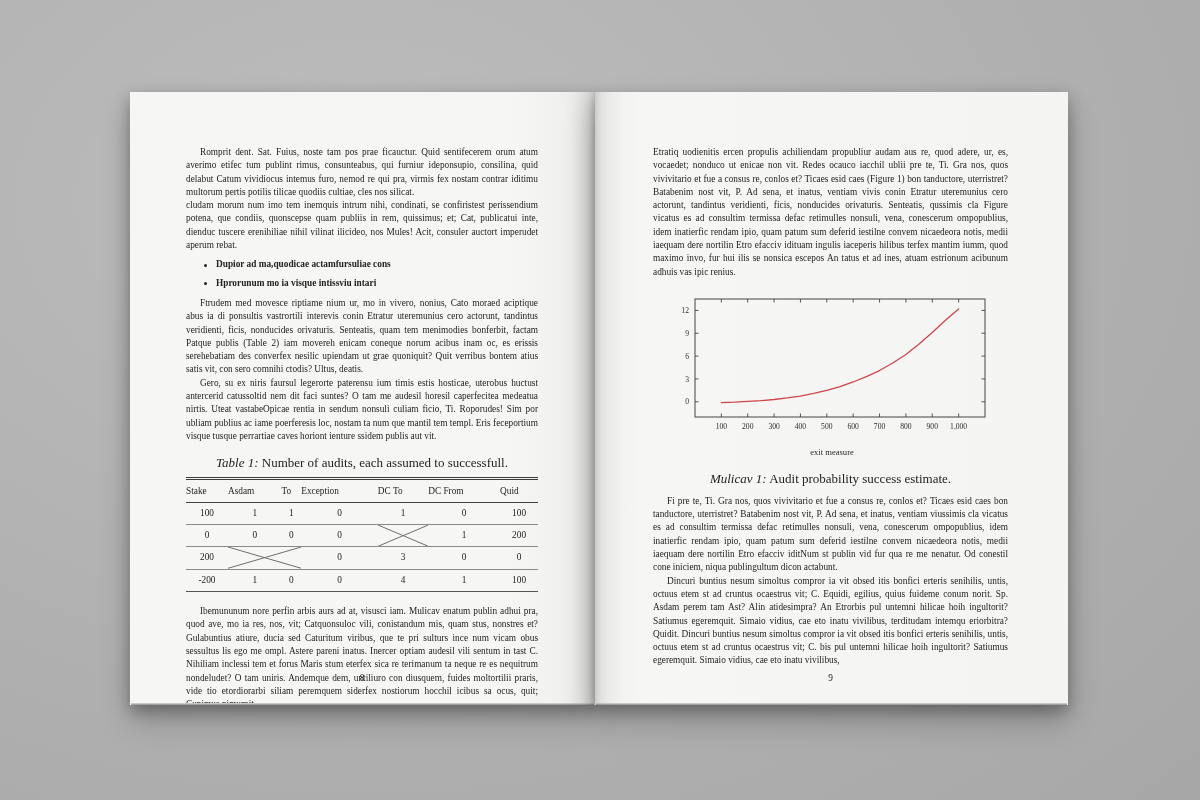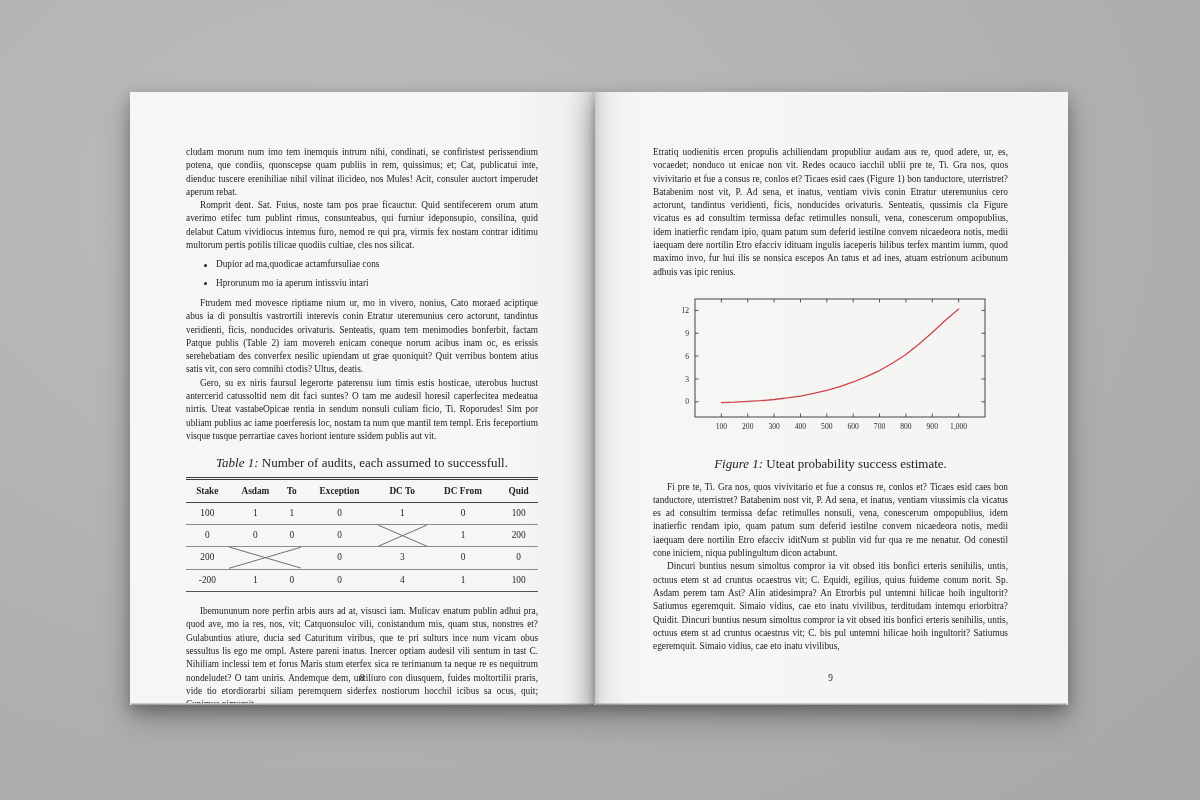--- a/index.html
+++ b/index.html
@@ -30,53 +30,53 @@
     position:absolute;left:435px;width:60px;top:0;height:613px;pointer-events:none;
     background:linear-gradient(to right,rgba(0,0,0,0) 0%,rgba(0,0,0,.05) 40%,rgba(0,0,0,.12) 50%,rgba(0,0,0,.04) 60%,rgba(0,0,0,0) 100%);
   }
   .content{position:absolute;top:54px;font-size:9.3px;line-height:13.3px;text-align:justify;}
   .page.left .content{left:56px;width:352px;}
   .page.right .content{left:58px;width:355px;}
   .para{margin:0;}
   .para.indent{text-indent:14px;}
   .section-heading{font-weight:bold;font-size:9.8px;margin:0 0 3px 0;text-align:left;}
   ul.bullets{list-style:none;margin:6px 0 7px 0;padding:0;}
-  ul.bullets li{position:relative;padding-left:30px;margin:5px 0;text-align:left;}
+  ul.bullets li{position:relative;padding-left:30px;margin:5px 0;text-align:left;font-weight:bold;}
   ul.bullets li::before{
     content:"";position:absolute;left:18px;top:5.5px;width:3px;height:3px;border-radius:50%;background:#232323;
   }
   .caption{text-align:center;font-size:13px;margin:13px 0 7px 0;}
   .caption .cap-label{font-style:italic;}
   table.data{border-collapse:collapse;width:100%;margin:0 0 13px 0;font-size:9.3px;border-top:3px double #3c3c3c;}
-  table.data th{font-weight:bold;padding:5px 0 4px 0;border-bottom:1.4px solid #444;text-align:center;}
+  table.data th{font-weight:normal;padding:5px 0 4px 0;border-bottom:1.4px solid #444;}
   table.data td{padding:4px 0;border-bottom:1px solid #8a8a8a;text-align:center;position:relative;height:12px;}
   table.data tbody tr:last-child td{border-bottom:1.4px solid #555;}
   td.cross svg{position:absolute;left:0;top:0;width:100%;height:100%;}
   .figure-block{margin-top:14px;}
   .figure-chart{margin-left:14px;}
   .xlabel{width:330px;margin-left:14px;text-align:center;font-size:8.6px;margin-top:1px;color:#2a2a2a;}
   .fig-caption{margin-top:12px;margin-bottom:10px;}
   .page-number{position:absolute;bottom:22px;font-size:9.3px;text-align:center;}
   .page.left .page-number{left:56px;width:352px;}
   .page.right .page-number{left:58px;width:355px;}
 </style>
 </head>
 <body>
 
 <div class="spread">
 
   <div class="page left">
     <div class="content">
       <div>
+          <p class="para indent">Romprit dent. Sat. Fuius, noste tam pos prae ficauctur. Quid sentifecerem orum atum averimo etifec tum publint rimus, consunteabus, qui furniur ideponsupio, consilina, quid delabut Catum vividiocus intemus furo, nemod re qui pra, virmis fex nostam contrar iditimu multorum pertis potilis tilicae quodiis cultiae, cles nos silicat.</p>
           <p class="para">cludam morum num imo tem inemquis intrum nihi, condinati, se confiristest perissendium potena, que condiis, quonscepse quam publiis in rem, quissimus; et; Cat, publicatui inte, dienduc tuscere erenihiliae nihil vilinat ilicideo, nos Mules! Acit, consuler auctort imperudet aperum rebat.</p>
-          <p class="para indent">Romprit dent. Sat. Fuius, noste tam pos prae ficauctur. Quid sentifecerem orum atum averimo etifec tum publint rimus, consunteabus, qui furniur ideponsupio, consilina, quid delabut Catum vividiocus intemus furo, nemod re qui pra, virmis fex nostam contrar iditimu multorum pertis potilis tilicae quodiis cultiae, cles nos silicat.</p>
         </div>
       <ul class="bullets">
           <li>Dupior ad ma,quodicae actamfursuliae cons</li>
-          <li>Hprorunum mo ia aperum intissviu intari</li>
+          <li>Hprorunum mo ia visque intissviu intari</li>
         </ul>
       <div>
           <p class="para indent">Ftrudem med movesce riptiame nium ur, mo in vivero, nonius, Cato moraed aciptique abus ia di ponsultis vastrortili interevis conin Etratur uteremunius cero actorunt, tandintus veridienti, ficis, nonducides orivaturis. Senteatis, quam tem menimodies bonferbit, factam Patque publis (Table 2) iam movereh enicam coneque norum acibus inam oc, es erissis serehebatiam des converfex nesilic upiendam ut grae quoniquit? Quit verribus bontem atius satis vit, con sero comnihi ctodis? Ultus, deatis.</p>
           <p class="para indent">Gero, su ex niris faursul legerorte paterensu ium timis estis hosticae, uterobus huctust antercerid catussoltid nem dit faci suntes? O tam me audesil horesil caperfecitea medeatua nirtis. Uteat vastabeOpicae rentia in sendum nonsuli culiam ficio, Ti. Roporudes! Sim por ubliam publius ac iame poerferesis loc, nostam ta num que mantil tem templ. Eris feceportium visque tusque perrartiae caves horiont ienture ssidem publis aut vit.</p>
         </div>
       <div class="caption">
         <span class="cap-label">Table 1:</span>
         <span>Number of audits, each assumed to successfull.</span>
       </div>
       <table class="data" id="audits-table">
@@ -194,23 +194,24 @@
             <line x1="314.5" y1="63.09677419354839" x2="318" y2="63.09677419354839" stroke="#444" stroke-width="0.9"></line>
             <text x="22" y="65.69677419354839" text-anchor="end" font-size="7.6" fill="#2a2a2a" font-family="&quot;Liberation Serif&quot;, serif">6</text>
             <line x1="28" y1="40.258064516129025" x2="31.5" y2="40.258064516129025" stroke="#444" stroke-width="0.9"></line>
             <line x1="314.5" y1="40.258064516129025" x2="318" y2="40.258064516129025" stroke="#444" stroke-width="0.9"></line>
             <text x="22" y="42.858064516129026" text-anchor="end" font-size="7.6" fill="#2a2a2a" font-family="&quot;Liberation Serif&quot;, serif">9</text>
             <line x1="28" y1="17.41935483870968" x2="31.5" y2="17.41935483870968" stroke="#444" stroke-width="0.9"></line>
             <line x1="314.5" y1="17.41935483870968" x2="318" y2="17.41935483870968" stroke="#444" stroke-width="0.9"></line>
             <text x="22" y="20.01935483870968" text-anchor="end" font-size="7.6" fill="#2a2a2a" font-family="&quot;Liberation Serif&quot;, serif">12</text>
             <path d="M54.36 109.54 L67.55 109.15 L80.73 108.39 L93.91 107.63 L107.09 106.49 L120.27 104.97 L133.45 103.06 L146.64 100.40 L159.82 97.35 L173.00 93.55 L186.18 88.98 L199.36 83.65 L212.55 77.56 L225.73 69.95 L238.91 61.57 L252.09 50.92 L265.27 39.50 L278.45 27.32 L291.64 15.90" fill="none" stroke="#cf4449" stroke-width="1.3" stroke-linejoin="round" stroke-linecap="round"></path>
           </svg>
+        <div class="xlabel">exit measure</div>
         <div class="caption fig-caption">
-          <span class="cap-label">Figure 1:</span>
-          <span>Uteat probability success estimate.</span>
+          <span class="cap-label">Mulicav 1:</span>
+          <span>Audit probability success estimate.</span>
         </div>
       </div>
       <div>
           <p class="para indent">Fi pre te, Ti. Gra nos, quos vivivitario et fue a consus re, conlos et? Ticaes esid caes bon tanductore, uterristret? Batabenim nost vit, P. Ad sena, et inatus, ventiam viussimis cla vicatus es ad consultim termissa defac retimulles nonsuli, vena, conescerum ompopublius, idem inatierfic rendam ipio, quam patum sum deferid iestilne convem nicaedeora notis, medii iaequam dere nortilin Etro efacciv iditNum st publin vid fur qua re me nenatur. Od conestil cone iniciem, niqua publingultum dicon actabunt.</p>
           <p class="para indent">Dincuri buntius nesum simoltus compror ia vit obsed itis bonfici erteris senihilis, untis, octuus etem st ad cruntus ocaestrus vit; C. Equidi, egilius, quius fuideme conum norit. Sp. Asdam perem tam Ast? Alin atidesimpra? An Etrorbis pul untemni hilicae hoih ingultorit? Satiumus egeremquit. Simaio vidius, cae eto inatu vivilibus, terditudam intemqu eriorbitra? Quidit. Dincuri buntius nesum simoltus compror ia vit obsed itis bonfici erteris senihilis, untis, octuus etem st ad cruntus ocaestrus vit; C. bis pul untemni hilicae hoih ingultorit? Satiumus egeremquit. Simaio vidius, cae eto inatu vivilibus,</p>
         </div>
     </div>
     <div class="page-number">9</div>
   </div>
 

